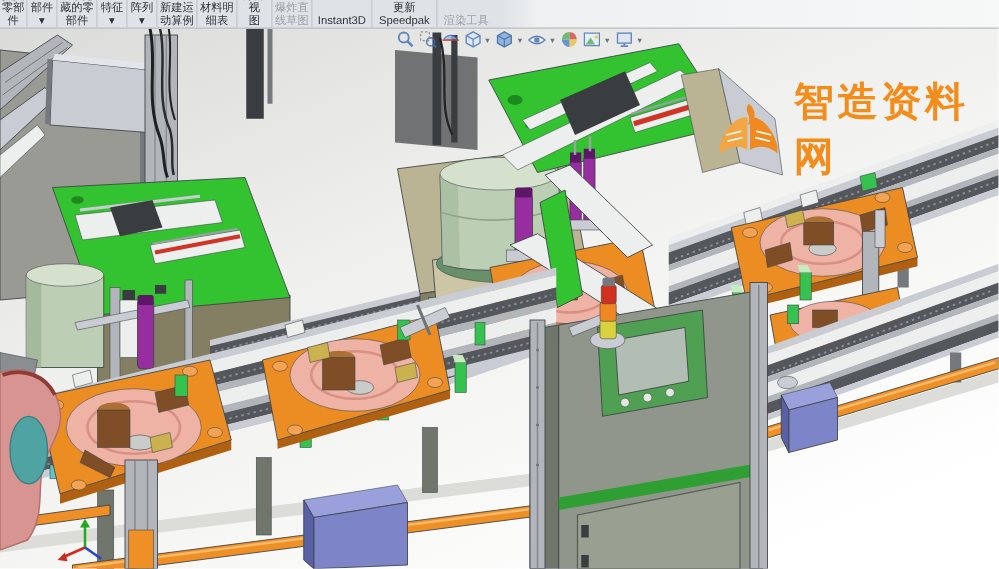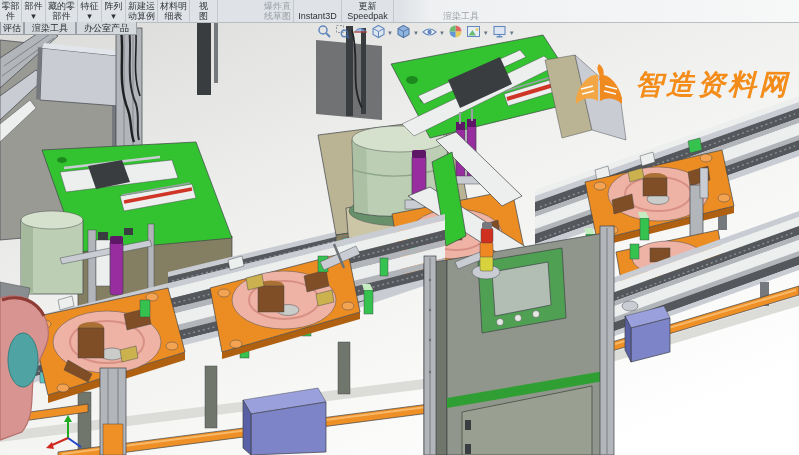--- a/index.html
+++ b/index.html
@@ -6,36 +6,36 @@
   #app{position:relative;width:799px;height:455px;overflow:hidden;
        font-family:"Liberation Sans","DejaVu Sans",sans-serif;background:#fff;}
   
   .ribbon{position:absolute;top:0;left:0;width:799px;height:22px;z-index:10;
           background:linear-gradient(90deg,#dfe3e7 0,#dfe3e7 400px,#eef0f2 430px,#f7f8f8 100%);
           border-bottom:1px solid #b9bec3;display:flex;align-items:stretch;}
   .ribbon-item{overflow:hidden;display:flex;align-items:flex-end;justify-content:center;
                font-size:9px;line-height:10px;text-align:center;color:#2e3338;
                white-space:pre-line;padding:0 1px 1px 1px;border-right:1px solid #c3c8cd;
                box-sizing:border-box;flex:0 0 auto;}
-  .ribbon-item.disabled{color:#9aa0a6;margin-left:44px;}
+  .ribbon-item.disabled{color:#9aa0a6;}
   
   .tabs{position:absolute;top:22px;left:0;height:13px;display:flex;z-index:10;}
   .tab{background:#d4d9dd;border:1px solid #9aa0a5;border-top:none;font-size:9px;
        color:#24282c;display:flex;align-items:center;justify-content:center;
        padding:0 7px;box-sizing:border-box;white-space:nowrap;overflow:hidden;}
   .tab.clipped{width:24px;padding:0 2px;justify-content:flex-end;}
   
   .hud{position:absolute;left:316px;top:23px;display:flex;gap:2px;align-items:center;
        z-index:6;opacity:.78;}
   .hud .ic{width:16px;height:16px;display:flex;align-items:center;justify-content:center;}
   .hud .dd{font-size:6px;color:#44546a;margin:4px 1px 0 -1px;}
   
   .watermark{position:absolute;left:572px;top:60px;display:flex;align-items:center;
              gap:9px;z-index:5;opacity:.95;}
-  .watermark .wm-text{font-size:28px;font-weight:bold;letter-spacing:3px;color:var(--wmOrange);font-style:italic;}
+  .watermark .wm-text{font-size:32px;font-weight:bold;letter-spacing:3px;color:var(--wmOrange);}
   
   .scene{position:absolute;left:0;top:0;z-index:0;}
   .edge{stroke:#3f4348;stroke-width:.7;}
   .edgeT{stroke:#3f4348;stroke-width:.45;}
   .f-wall{fill:var(--wall);} .f-silver{fill:var(--silver);} .f-alu{fill:var(--alu);}
   .f-aluD{fill:var(--aluDark);} .f-chain{fill:var(--chain);} .f-rail{fill:var(--railWhite);}
   .f-green{fill:var(--green);}
   .f-clamp{fill:var(--clampGreen);} .f-clampP{fill:var(--clampPale);}
   .f-tank{fill:var(--paleTank);} .f-tankT{fill:var(--paleTankTop);} .f-tankB{fill:var(--tankBaseGreen);}
   .f-khaki{fill:var(--khaki);} .f-khakiD{fill:var(--khakiDark);}
@@ -424,25 +424,20 @@
     <div class="ribbon-item" style="width:28px">爆炸视
 图</div>
     <div class="ribbon-item disabled" style="width:32px">爆炸直
 线草图</div>
     <div class="ribbon-item" style="width:48px">Instant3D</div>
     <div class="ribbon-item" style="width:52px">更新
 Speedpak</div>
     <div class="ribbon-item disabled" style="width:46px;border-right:none">渲染工具</div>
   </div>
 
-  <div class="tabs">
-    <div class="tab clipped">评估</div>
-    <div class="tab">渲染工具</div>
-    <div class="tab">办公室产品</div>
-  </div>
 
   <div class="hud">
     <span class="ic">
       <svg width="15" height="15">
           <circle cx="6" cy="6" r="4" fill="none" stroke="#3d6db4" stroke-width="1.5"></circle>
           <line x1="9" y1="9" x2="13" y2="13" stroke="#3d6db4" stroke-width="2"></line>
         </svg>
     </span>
     <span class="ic">
       <svg width="15" height="15">

